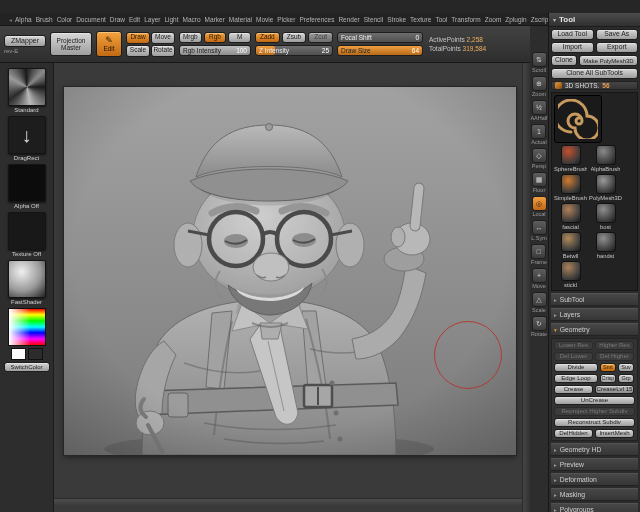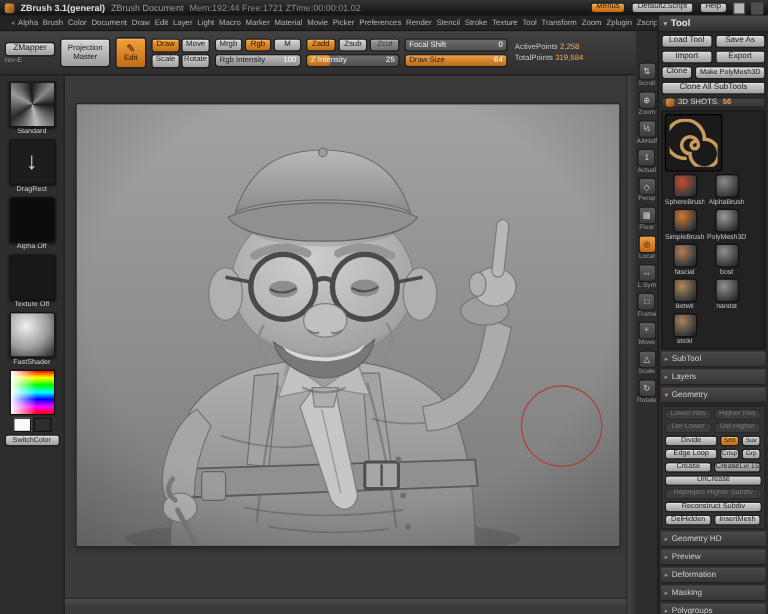--- a/index.html
+++ b/index.html
@@ -126,32 +126,20 @@
   .sec.open .arr::before{content:"▾";color:#e8963c;}
   .geo{background:#333;border:1px solid #222;padding:2px;display:flex;flex-wrap:wrap;gap:2px;}
   .gbtn{height:9px;font-size:6.1px;}
   .gbtn.full{width:81px;} .gbtn.half{width:39px;} .gbtn.main{width:44px;} .gbtn.small{width:16px;font-size:5.5px;}
 </style>
 </head>
 <body>
 
 <div class="root">
 
-  <div class="titlebar">
-    <span class="logo"></span>
-    <span class="tb-app">ZBrush 3.1(general)</span>
-    <span class="tb-doc">ZBrush Document</span>
-    <span class="tb-stats">Mem:192:44  Free:1721  ZTime:00:00:01.02</span>
-    <span class="tb-spacer"></span>
-    <button class="btn orange tbtn">Menus</button>
-    <button class="btn tbtn">DefaultZScript</button>
-    <button class="btn tbtn">Help</button>
-    <span class="winic l"></span>
-    <span class="winic d"></span>
-  </div>
 
   <div class="menubar">
     <span class="mb-arrow left"></span>
     <span><span class="menu-item">Alpha</span><span class="menu-item">Brush</span><span class="menu-item">Color</span><span class="menu-item">Document</span><span class="menu-item">Draw</span><span class="menu-item">Edit</span><span class="menu-item">Layer</span><span class="menu-item">Light</span><span class="menu-item">Macro</span><span class="menu-item">Marker</span><span class="menu-item">Material</span><span class="menu-item">Movie</span><span class="menu-item">Picker</span><span class="menu-item">Preferences</span><span class="menu-item">Render</span><span class="menu-item">Stencil</span><span class="menu-item">Stroke</span><span class="menu-item">Texture</span><span class="menu-item">Tool</span><span class="menu-item">Transform</span><span class="menu-item">Zoom</span><span class="menu-item">Zplugin</span><span class="menu-item">Zscript</span></span>
 
   </div>
 
   <div class="toolbar">
     <div class="tb-col">
       <button class="btn zmapper-btn">ZMapper</button>

